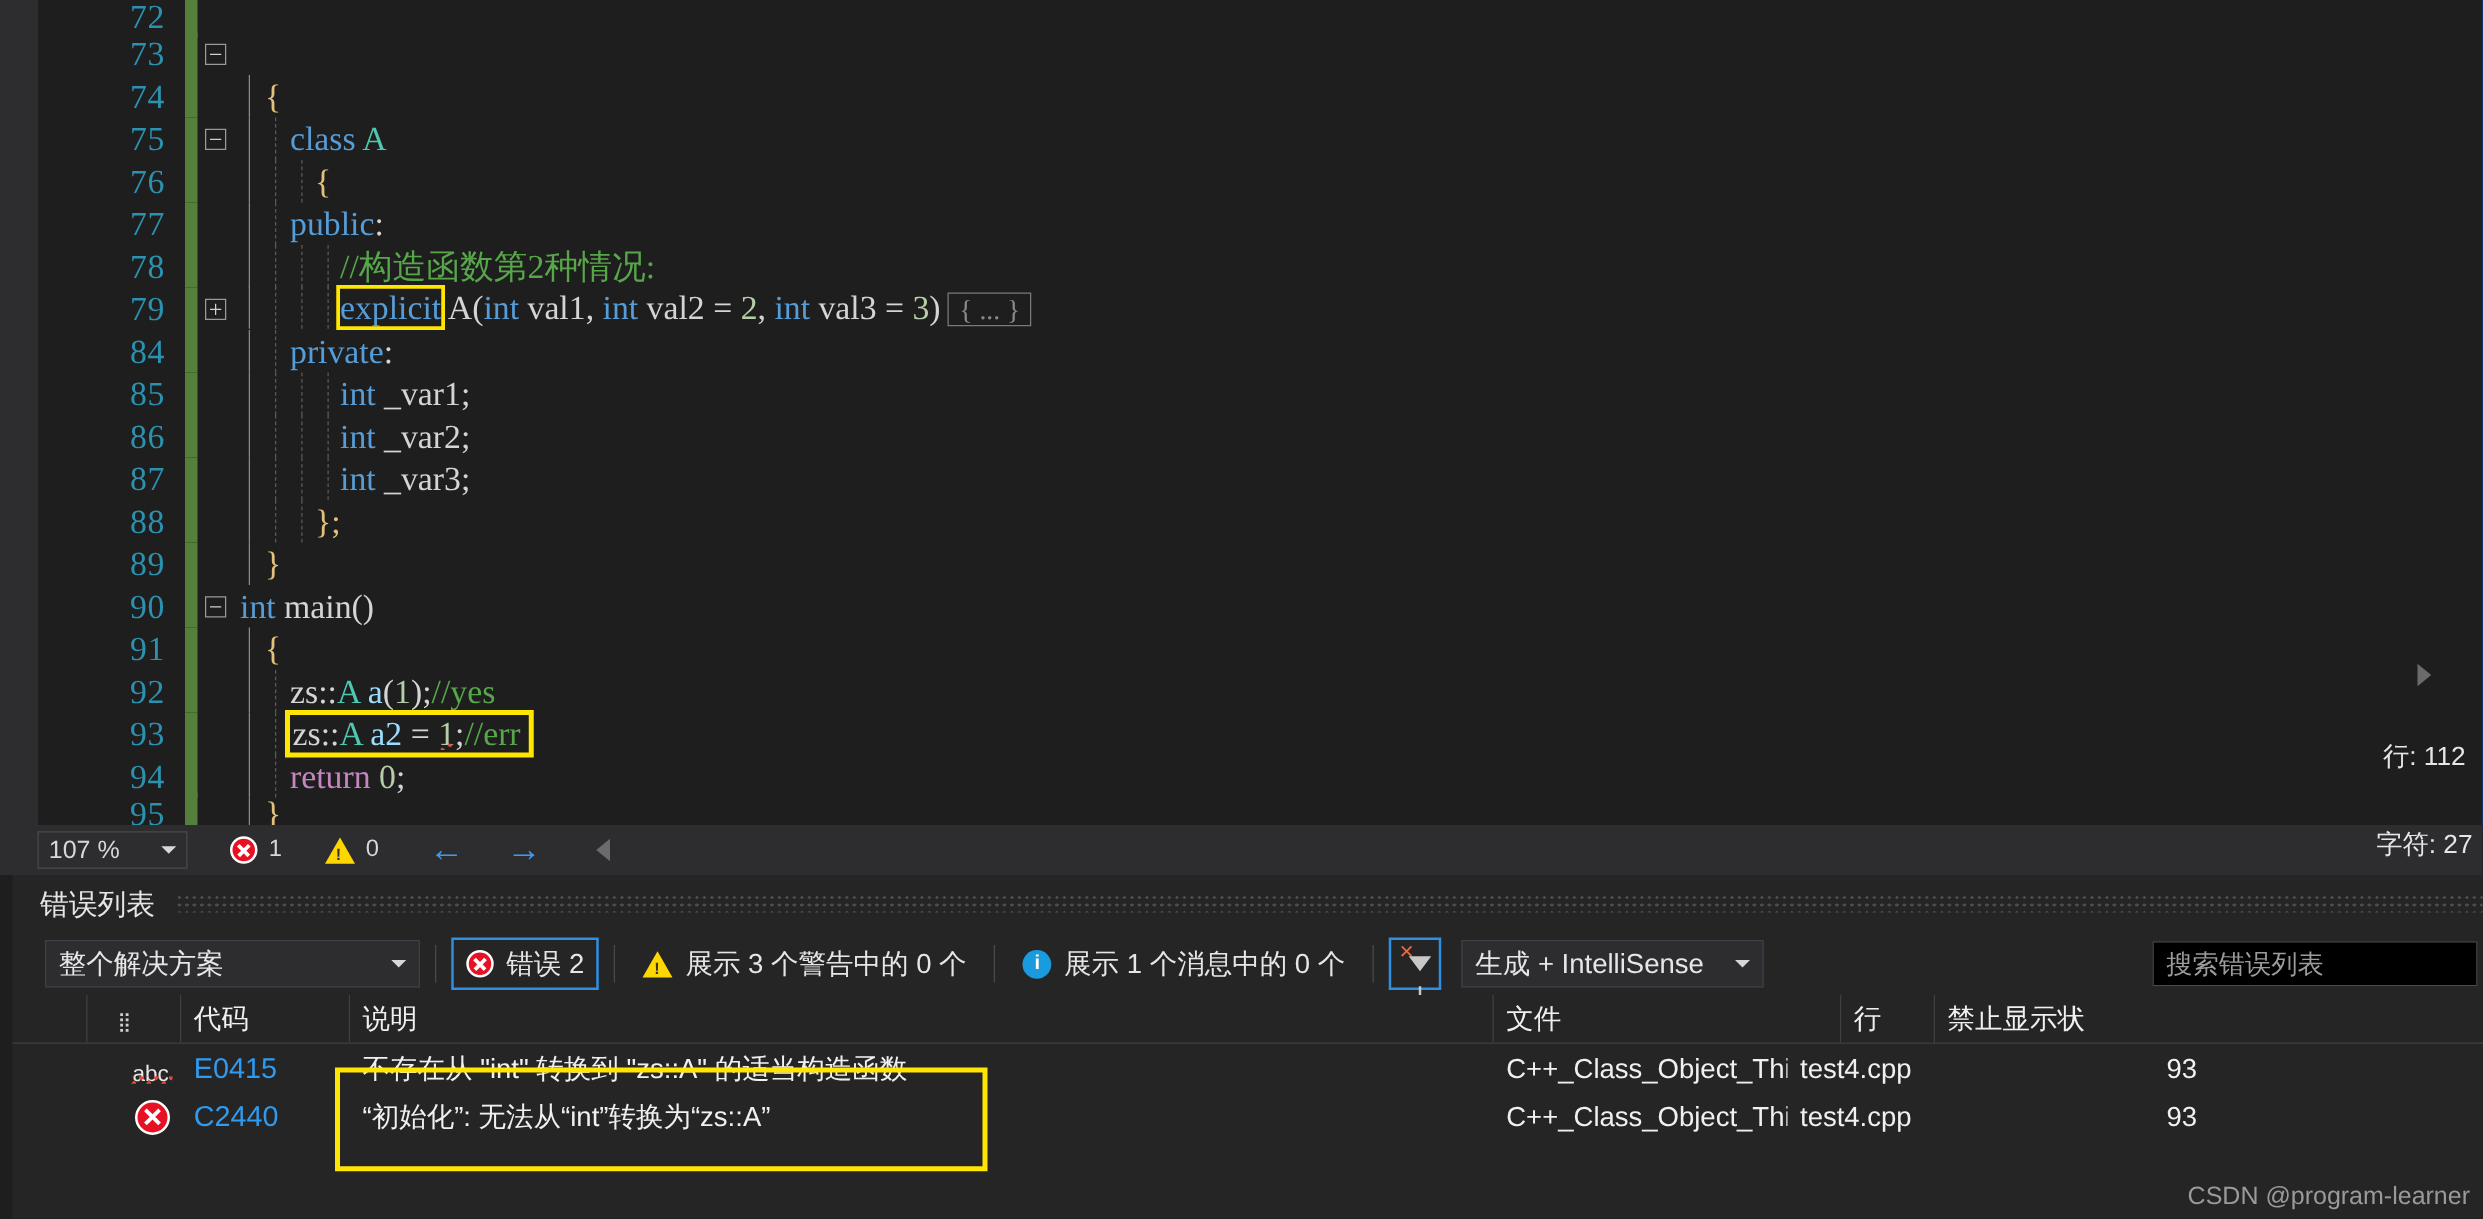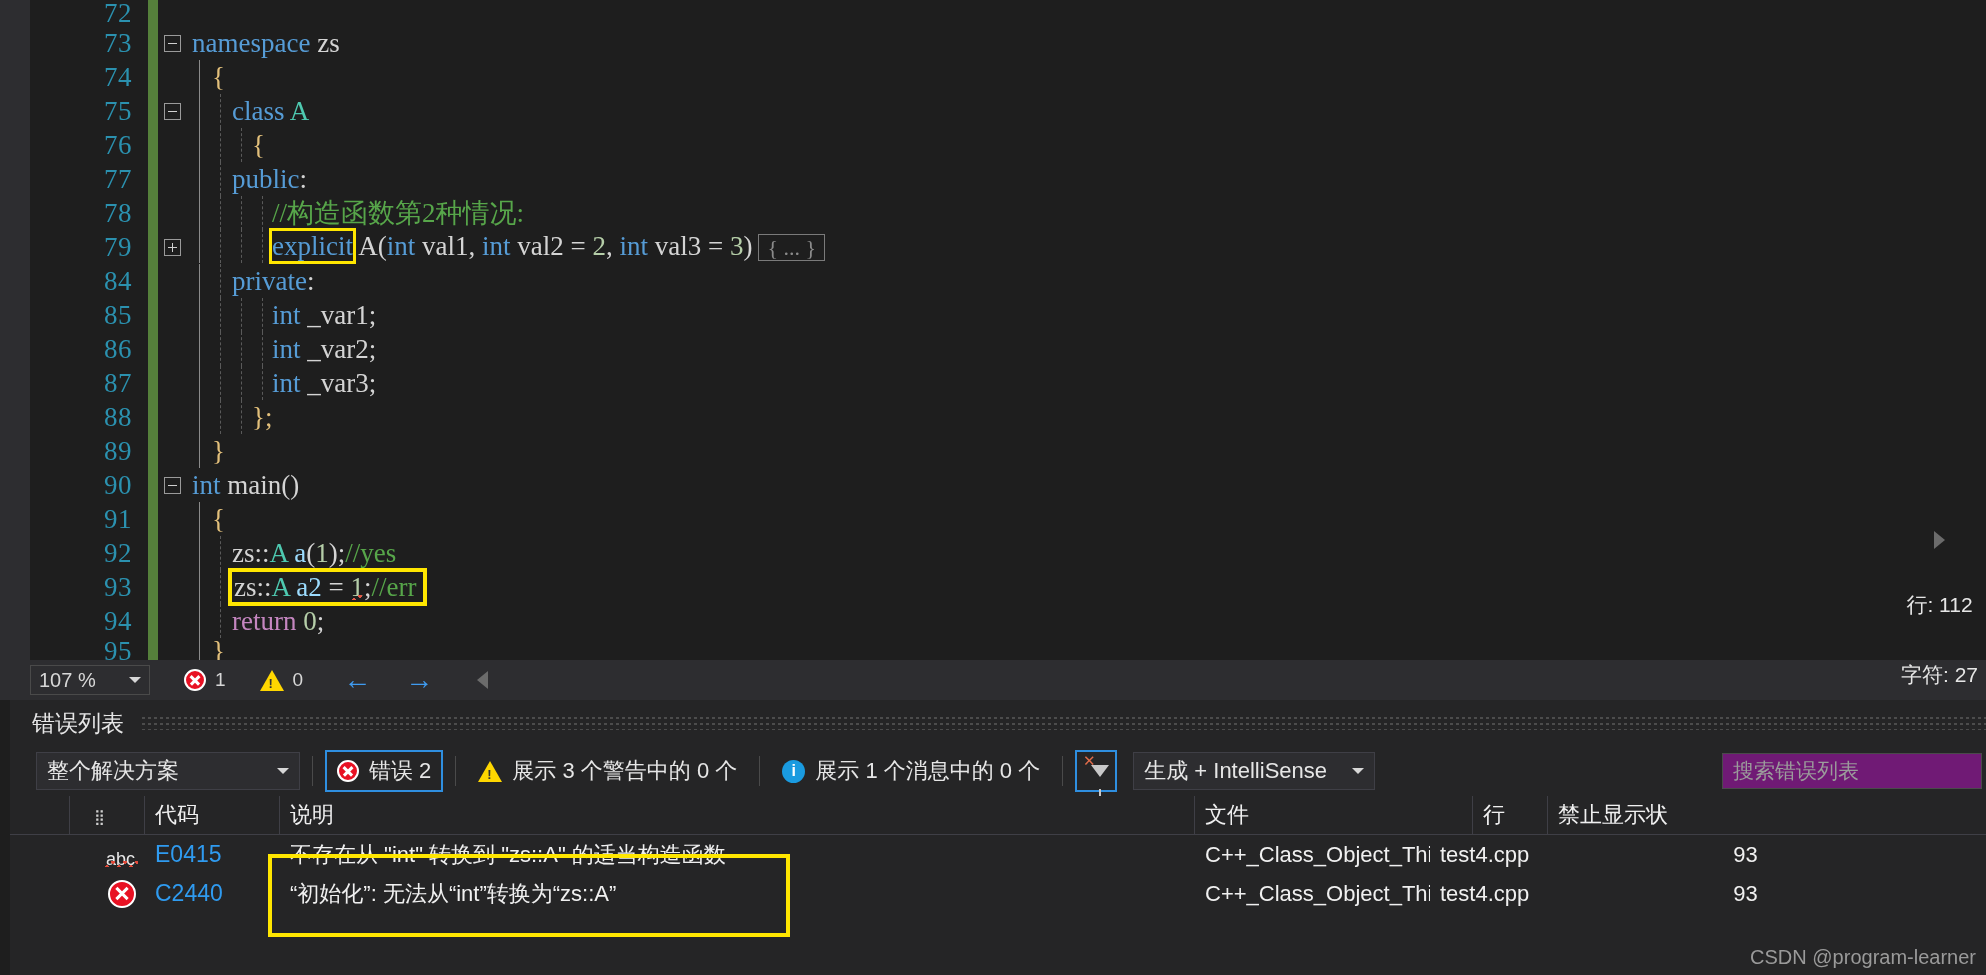--- a/index.html
+++ b/index.html
@@ -68,34 +68,34 @@
   
   #error-panel{position:absolute;left:10px;top:700px;width:1986px;height:275px;background:#252526;}
   #panel-titlebar{height:46px;display:flex;align-items:center;padding-left:22px;}
   #panel-title{font-size:23px;color:#e6e6e6;}
   .dots{flex:1;height:14px;margin-left:18px;margin-right:10px;
         background-image:radial-gradient(circle at 1.5px 2px,#4c4c4c 1.2px,transparent 1.3px),
                          radial-gradient(circle at 1.5px 8px,#4c4c4c 1.2px,transparent 1.3px);
         background-size:6px 12px;}
 
   #panel-toolbar{height:50px;display:flex;align-items:center;padding-left:26px;gap:0;}
-  .tb-combo{width:264px;height:38px;background:#2d2d30;border:1px solid #3f3f46;display:flex;align-items:center;
+  .tb-combo{width:300px;height:38px;background:#2d2d30;border:1px solid #3f3f46;display:flex;align-items:center;
             justify-content:space-between;padding:0 10px;box-sizing:border-box;color:#e6e6e6;font-size:22px;}
   .tb-sep{width:1px;height:30px;background:#4a4a4a;margin:0 12px;}
   .tb-btn{display:flex;align-items:center;gap:10px;padding:4px 10px;color:#e6e6e6;font-size:22px;box-sizing:border-box;}
   .tb-btn.active{border:2px solid #2f8fe0;}
   .info-circle{width:23px;height:23px;border-radius:50%;background:#1a9be0;color:#fff;font-size:16px;
                display:flex;align-items:center;justify-content:center;font-weight:bold;}
   .filter-btn{width:42px;height:42px;border:2px solid #2f8fe0;display:flex;align-items:center;justify-content:center;box-sizing:border-box;}
   .funnel{width:0;height:0;border-left:9px solid transparent;border-right:9px solid transparent;border-top:12px solid #c8c8c8;position:relative;}
   .funnel:after{content:"";position:absolute;left:-1px;top:12px;width:2px;height:7px;background:#c8c8c8;}
   .fx{color:#e06c4a;font-size:15px;margin-right:-4px;align-self:flex-start;}
   .build-combo{margin-left:16px;width:242px;height:38px;background:#2d2d30;border:1px solid #3f3f46;display:flex;
                align-items:center;justify-content:space-between;padding:0 10px;box-sizing:border-box;color:#e6e6e6;font-size:22px;}
-  .search-box{margin-left:auto;margin-right:14px;width:260px;height:36px;background:#701a75;border:1px solid #4a4a4a;
+  .search-box{margin-left:auto;margin-right:14px;width:260px;height:36px;background:#000000;border:1px solid #4a4a4a;
               display:flex;align-items:center;padding:0 10px;box-sizing:border-box;color:#9b9b9b;font-size:21px;}
 
   
   #err-table{width:1986px;}
   .th-row{display:flex;height:38px;align-items:center;background:#252526;border-bottom:1px solid #3f3f46;}
   .th{height:38px;line-height:38px;color:#f0f0f0;font-size:22px;box-sizing:border-box;border-right:1px solid #3f3f46;padding-left:10px;overflow:hidden;white-space:nowrap;}
   .c-blank{width:60px;flex:0 0 60px;}
   .c-icon{width:75px;flex:0 0 75px;}
   .c-code{width:135px;flex:0 0 135px;}
   .c-desc{width:915px;flex:0 0 915px;}
@@ -124,21 +124,21 @@
 
   #watermark{position:absolute;right:10px;bottom:6px;color:#9a9a9a;font-size:20px;}
 </style>
 </head>
 <body>
 
 <div id="editor-area">
   <div id="far-left-strip"></div>
   <div id="editor-body">
       <div class="code-row" style="height: 26px;"><div class="lineno" style="line-height: 26px;">72</div><div class="changebar mod"></div><div class="glyphcol"></div><div class="codetext" style="width: 1500px; line-height: 26px;"><span style="margin-left: 0px;"></span></div></div>
-      <div class="code-row"><div class="lineno">73</div><div class="changebar mod"></div><div class="glyphcol"><div class="fold"></div></div><div class="codetext" style="width: 1500px;"><span style="margin-left: 0px;"><span class="kw">namespace </span><span class="id">zs</span></span></div></div>
+      <div class="code-row"><div class="lineno">73</div><div class="changebar mod"></div><div class="glyphcol"><div class="fold"></div></div></div>
       <div class="code-row"><div class="lineno">74</div><div class="changebar mod"></div><div class="glyphcol"></div><div class="codetext" style="width: 1500px;"><span class="guide solid" style="left: 7px;"></span><span style="margin-left: 20px;"><span class="brace">{</span></span></div></div>
       <div class="code-row"><div class="lineno">75</div><div class="changebar mod"></div><div class="glyphcol"><div class="fold"></div></div><div class="codetext" style="width: 1500px;"><span class="guide solid" style="left: 7px;"></span><span class="guide" style="left: 28px;"></span><span style="margin-left: 40px;"><span class="kw">class </span><span class="cls">A</span></span></div></div>
       <div class="code-row"><div class="lineno">76</div><div class="changebar mod"></div><div class="glyphcol"></div><div class="codetext" style="width: 1500px;"><span class="guide solid" style="left: 7px;"></span><span class="guide" style="left: 28px;"></span><span class="guide" style="left: 49px;"></span><span style="margin-left: 60px;"><span class="brace">{</span></span></div></div>
       <div class="code-row"><div class="lineno">77</div><div class="changebar mod"></div><div class="glyphcol"></div><div class="codetext" style="width: 1500px;"><span class="guide solid" style="left: 7px;"></span><span class="guide" style="left: 28px;"></span><span style="margin-left: 40px;"><span class="kw">public</span><span class="punct">:</span></span></div></div>
       <div class="code-row"><div class="lineno">78</div><div class="changebar mod"></div><div class="glyphcol"></div><div class="codetext" style="width: 1500px;"><span class="guide solid" style="left: 7px;"></span><span class="guide" style="left: 28px;"></span><span class="guide" style="left: 49px;"></span><span class="guide" style="left: 70px;"></span><span style="margin-left: 80px;"><span class="cmt">//构造函数第2种情况:</span></span></div></div>
       <div class="code-row"><div class="lineno">79</div><div class="changebar mod"></div><div class="glyphcol"><div class="fold plus"></div></div><div class="codetext" style="width: 1500px;"><span class="guide solid" style="left: 7px;"></span><span class="guide" style="left: 28px;"></span><span class="guide" style="left: 49px;"></span><span class="guide" style="left: 70px;"></span><span style="margin-left: 80px;"><span class="kw hl-box">explicit</span><span class="id"> A</span><span class="punct">(</span><span class="type">int</span><span class="id"> val1, </span><span class="type">int</span><span class="id"> val2 = </span><span class="num">2</span><span class="id">, </span><span class="type">int</span><span class="id"> val3 = </span><span class="num">3</span><span class="punct">)</span><span class="collapsed">{ ... }</span></span></div></div>
       <div class="code-row"><div class="lineno">84</div><div class="changebar mod"></div><div class="glyphcol"></div><div class="codetext" style="width: 1500px;"><span class="guide solid" style="left: 7px;"></span><span class="guide" style="left: 28px;"></span><span style="margin-left: 40px;"><span class="kw">private</span><span class="punct">:</span></span></div></div>
       <div class="code-row"><div class="lineno">85</div><div class="changebar mod"></div><div class="glyphcol"></div><div class="codetext" style="width: 1500px;"><span class="guide solid" style="left: 7px;"></span><span class="guide" style="left: 28px;"></span><span class="guide" style="left: 49px;"></span><span class="guide" style="left: 70px;"></span><span style="margin-left: 80px;"><span class="type">int</span><span class="id"> _var1;</span></span></div></div>
       <div class="code-row"><div class="lineno">86</div><div class="changebar mod"></div><div class="glyphcol"></div><div class="codetext" style="width: 1500px;"><span class="guide solid" style="left: 7px;"></span><span class="guide" style="left: 28px;"></span><span class="guide" style="left: 49px;"></span><span class="guide" style="left: 70px;"></span><span style="margin-left: 80px;"><span class="type">int</span><span class="id"> _var2;</span></span></div></div>
       <div class="code-row"><div class="lineno">87</div><div class="changebar mod"></div><div class="glyphcol"></div><div class="codetext" style="width: 1500px;"><span class="guide solid" style="left: 7px;"></span><span class="guide" style="left: 28px;"></span><span class="guide" style="left: 49px;"></span><span class="guide" style="left: 70px;"></span><span style="margin-left: 80px;"><span class="type">int</span><span class="id"> _var3;</span></span></div></div>

